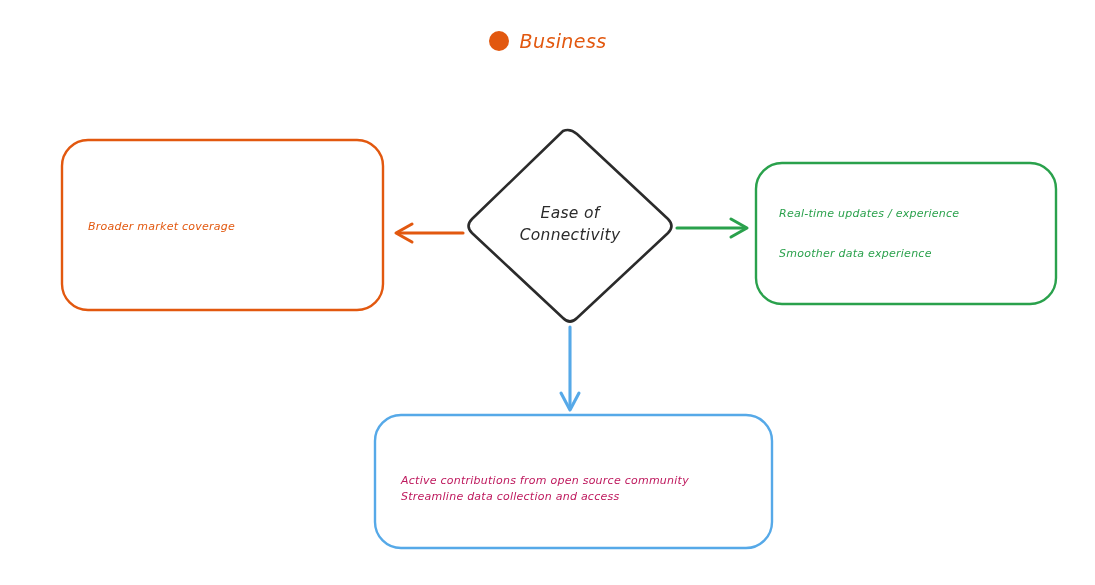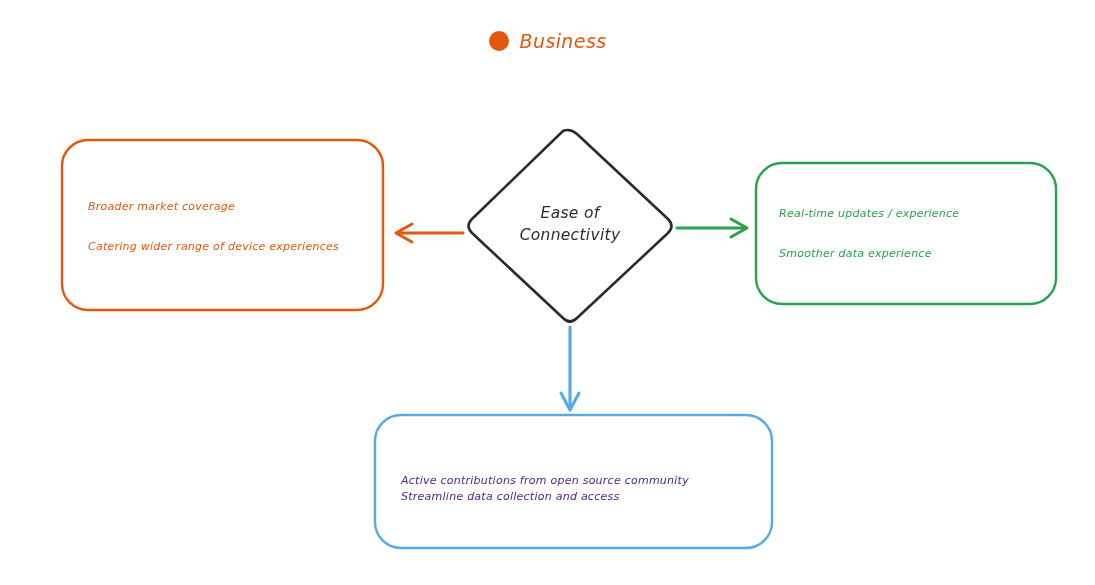--- a/index.html
+++ b/index.html
@@ -89,21 +89,21 @@
     height: 116px;
     color: #2AA14C;
   }
 
   
   #developer-text {
     left: 401px;
     top: 436px;
     width: 330px;
     height: 106px;
-    color: #4c1d95;
+    color: #be185d;
     font-style: italic;
   }
   #developer-text .line + .line {
     margin-top: 2px;
   }
 
   
   #center-text {
     position: absolute;
     left: 478px;
@@ -170,21 +170,20 @@
 
 </div>
 
 <div id="center-text">
   <span class="line">Ease of</span>
   <span class="line">Connectivity</span>
 </div>
 
 <div id="business-text" class="node-text">
   <span class="line">Broader market coverage</span>
-  <span class="line">Catering wider range of device experiences</span>
 </div>
 
 <div id="enduser-text" class="node-text">
   <span class="line">Real-time updates / experience</span>
   <span class="line">Smoother data experience</span>
 </div>
 
 <div id="developer-text" class="node-text">
   <span class="line">Active contributions from open source community</span>
   <span class="line">Streamline data collection and access</span>

